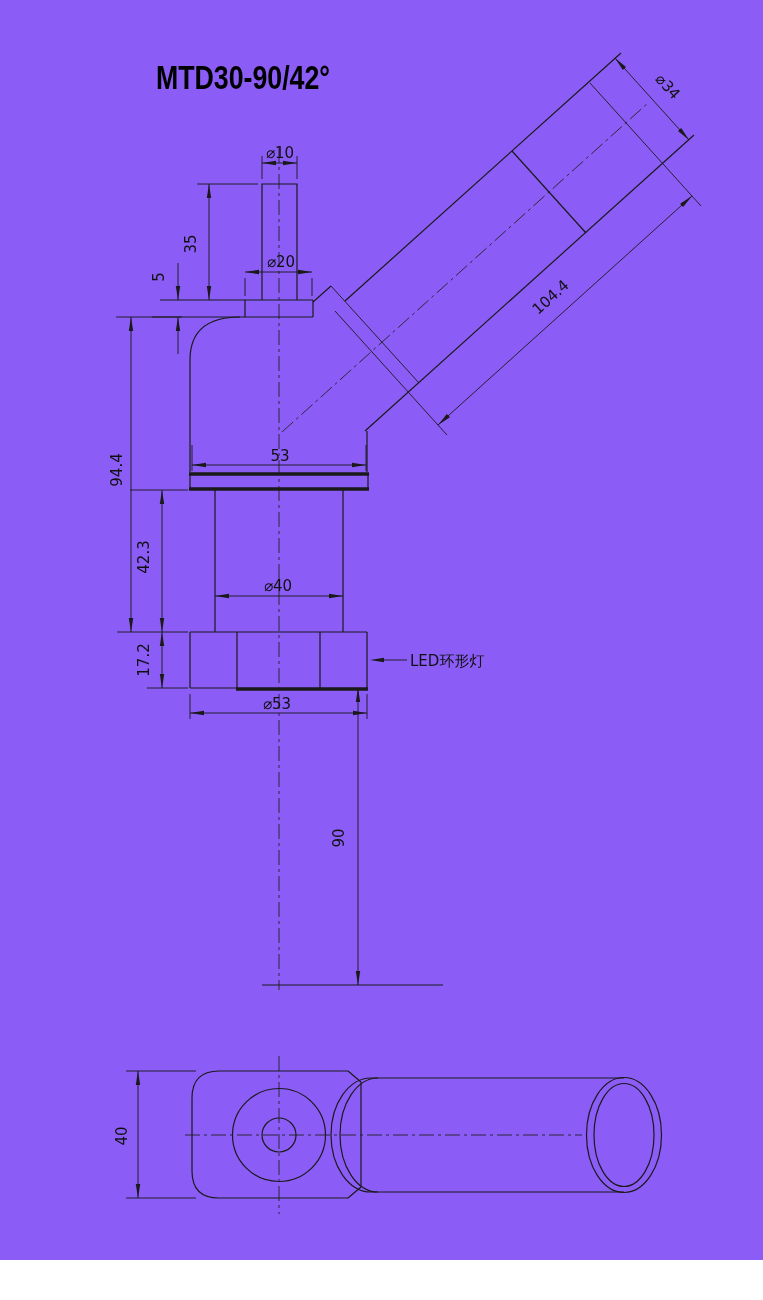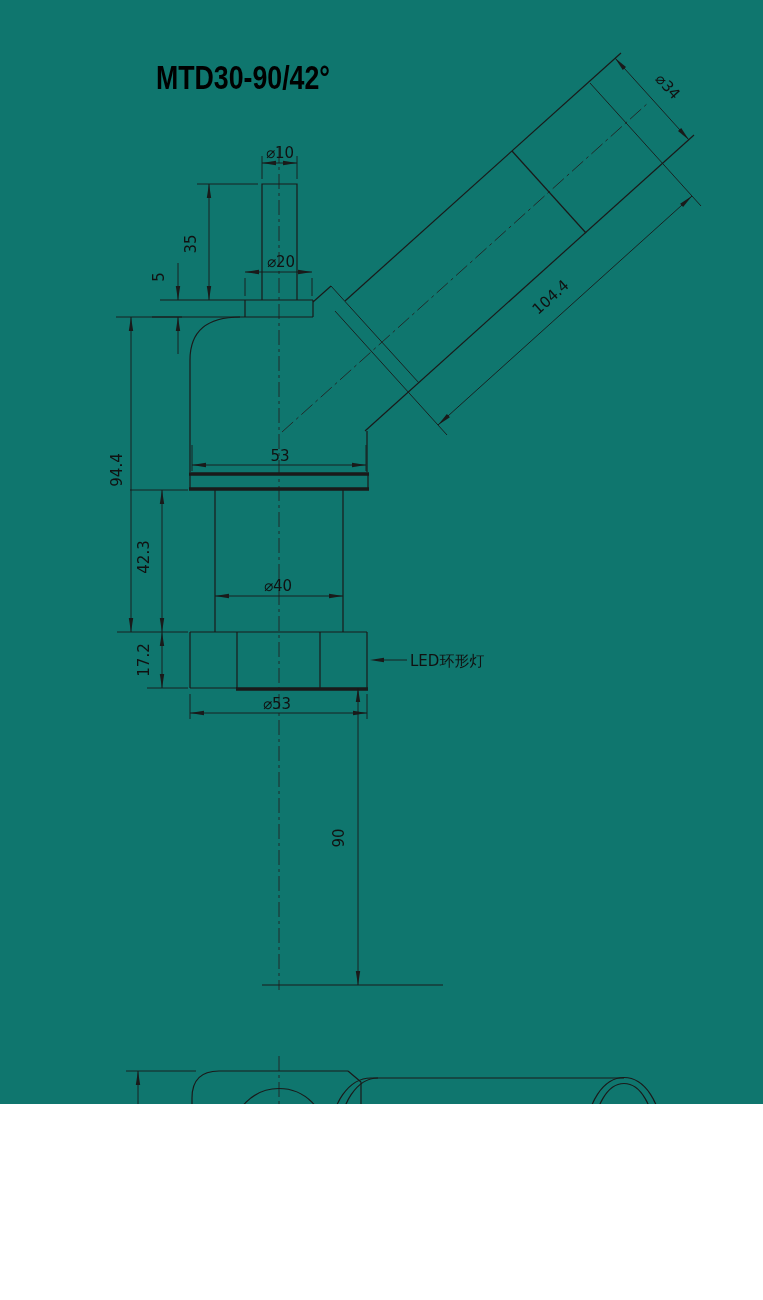--- a/index.html
+++ b/index.html
@@ -1,16 +1,16 @@
 <!DOCTYPE html>
 <html><head>
 <meta charset="utf-8">
 <style>
   html,body{margin:0;padding:0;background:#fff;}
-  #page{position:relative;width:763px;height:1104px;background:#0f766e;overflow:hidden;}
+  #page{position:relative;width:763px;height:1260px;background:#8b5cf6;overflow:hidden;}
   svg{position:absolute;left:0;top:0;}
   .ln{stroke:#1a1a1a;stroke-width:1.2;fill:none;stroke-linecap:butt;}
   .thk{stroke:#1a1a1a;stroke-width:3.4;fill:none;}
   .cl{stroke:#222;stroke-width:0.9;fill:none;stroke-dasharray:15 4 3 4;}
   .dml{stroke:#1a1a1a;stroke-width:0.9;fill:none;}
   .ah{fill:#1a1a1a;stroke:none;}
   .dim{font-family:"DejaVu Sans",sans-serif;font-size:15px;fill:#111;}
   .title{font-family:"Liberation Sans",sans-serif;font-size:34px;font-weight:bold;fill:#000;}
   .callout{font-family:"DejaVu Sans",sans-serif;font-size:15px;fill:#111;}
 </style>

